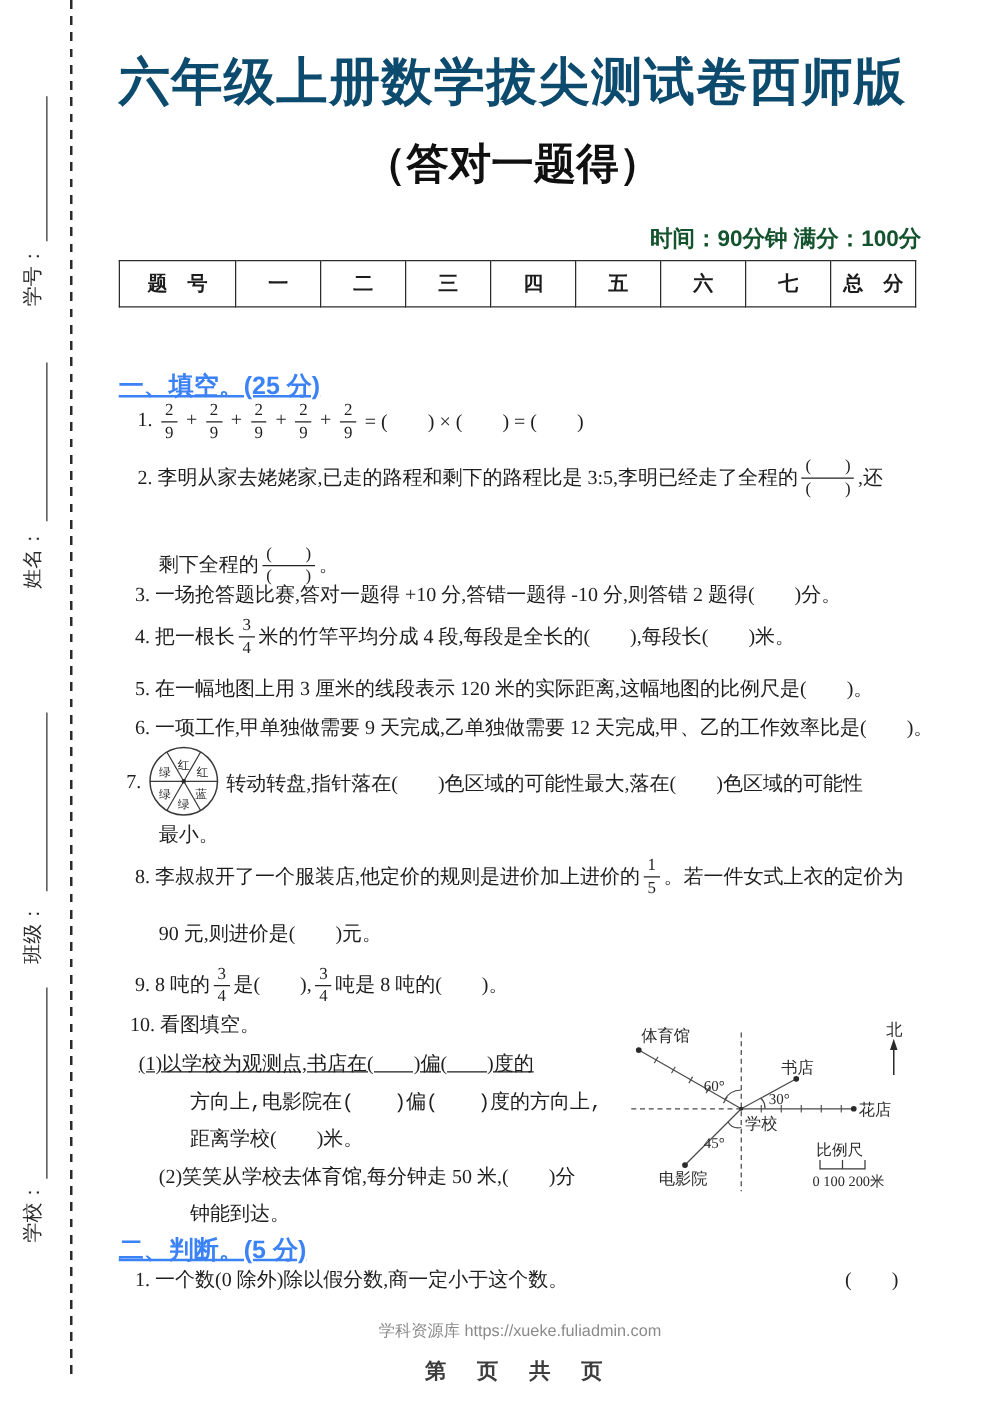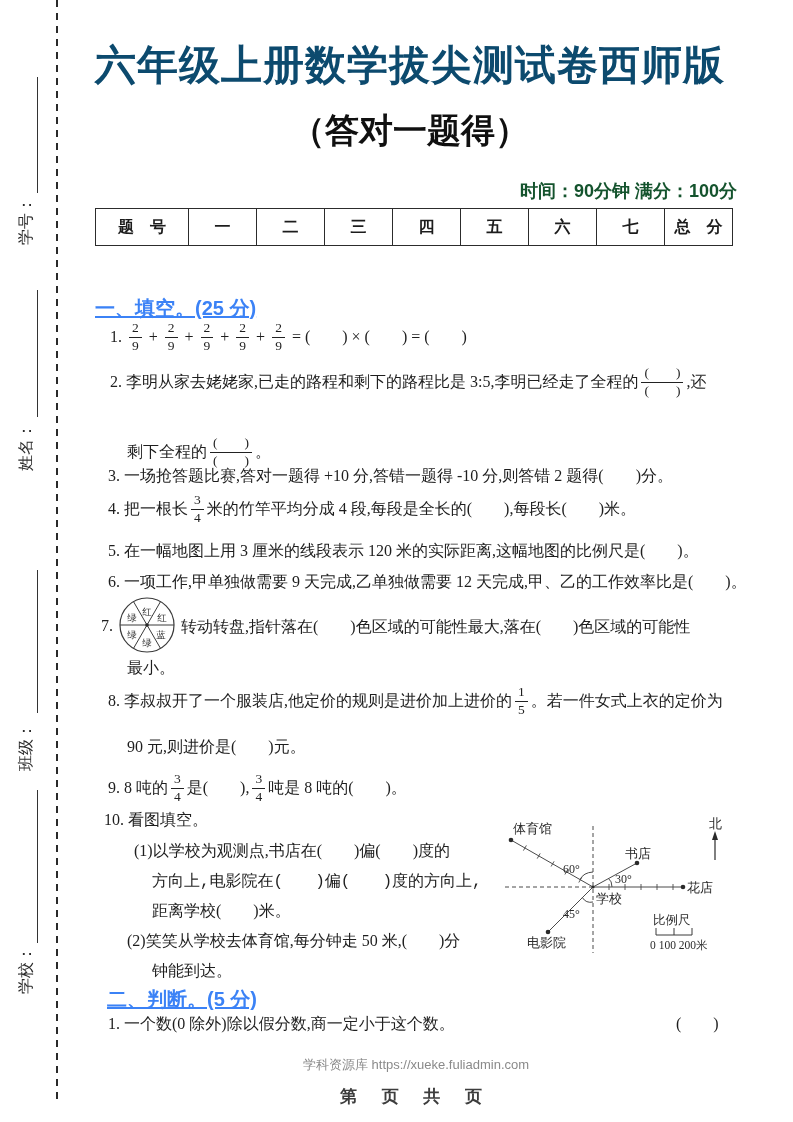--- a/index.html
+++ b/index.html
@@ -45,26 +45,26 @@
   #q4{top:493px;left:108px;}
   #q5{top:541px;left:108px;}
   #q6{top:572px;left:108px;}
   #q7-num{top:617px;left:101px;}
   #q7a{top:617px;left:181px;}
   #q7b{top:658px;left:127px;}
   #q8a{top:685px;left:108px;}
   #q8b{top:737px;left:127px;}
   #q9{top:772px;left:108px;}
   #q10{top:810px;left:104px;}
-  #q10-1a{top:841px;left:134px;}
+  #q10-1a{top:841px;left:111px;text-decoration:underline;}
   #q10-1b{top:871px;left:152px;font-family:Liberation Mono, monospace;}
   #q10-1c{top:901px;left:152px;}
   #q10-2a{top:931px;left:127px;}
   #q10-2b{top:961px;left:152px;}
-  #sec2-h{top:986px;left:107px;}
+  #sec2-h{top:986px;left:95px;}
   #s2q1{top:1014px;left:108px;}
   #s2q1-blank{top:1014px;left:676px;}
   
   #spinner-svg{left:116px;top:595px;}
   #map-svg{left:483px;top:808px;}
   svg text{fill:#2a2a2a;font-family:"Liberation Serif","DejaVu Serif",serif;}
   
   #footer-src{left:95px;top:1056px;width:642px;text-align:center;font-size:13px;color:#8a8a8a;
     font-family:"Liberation Sans","DejaVu Sans",sans-serif;}
   #footer-page{left:95px;top:1085px;width:642px;text-align:center;font-size:17px;font-weight:bold;

